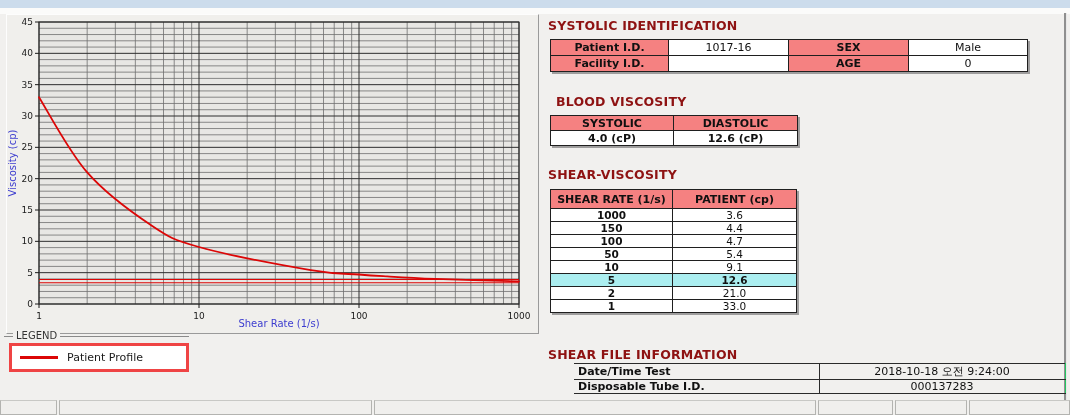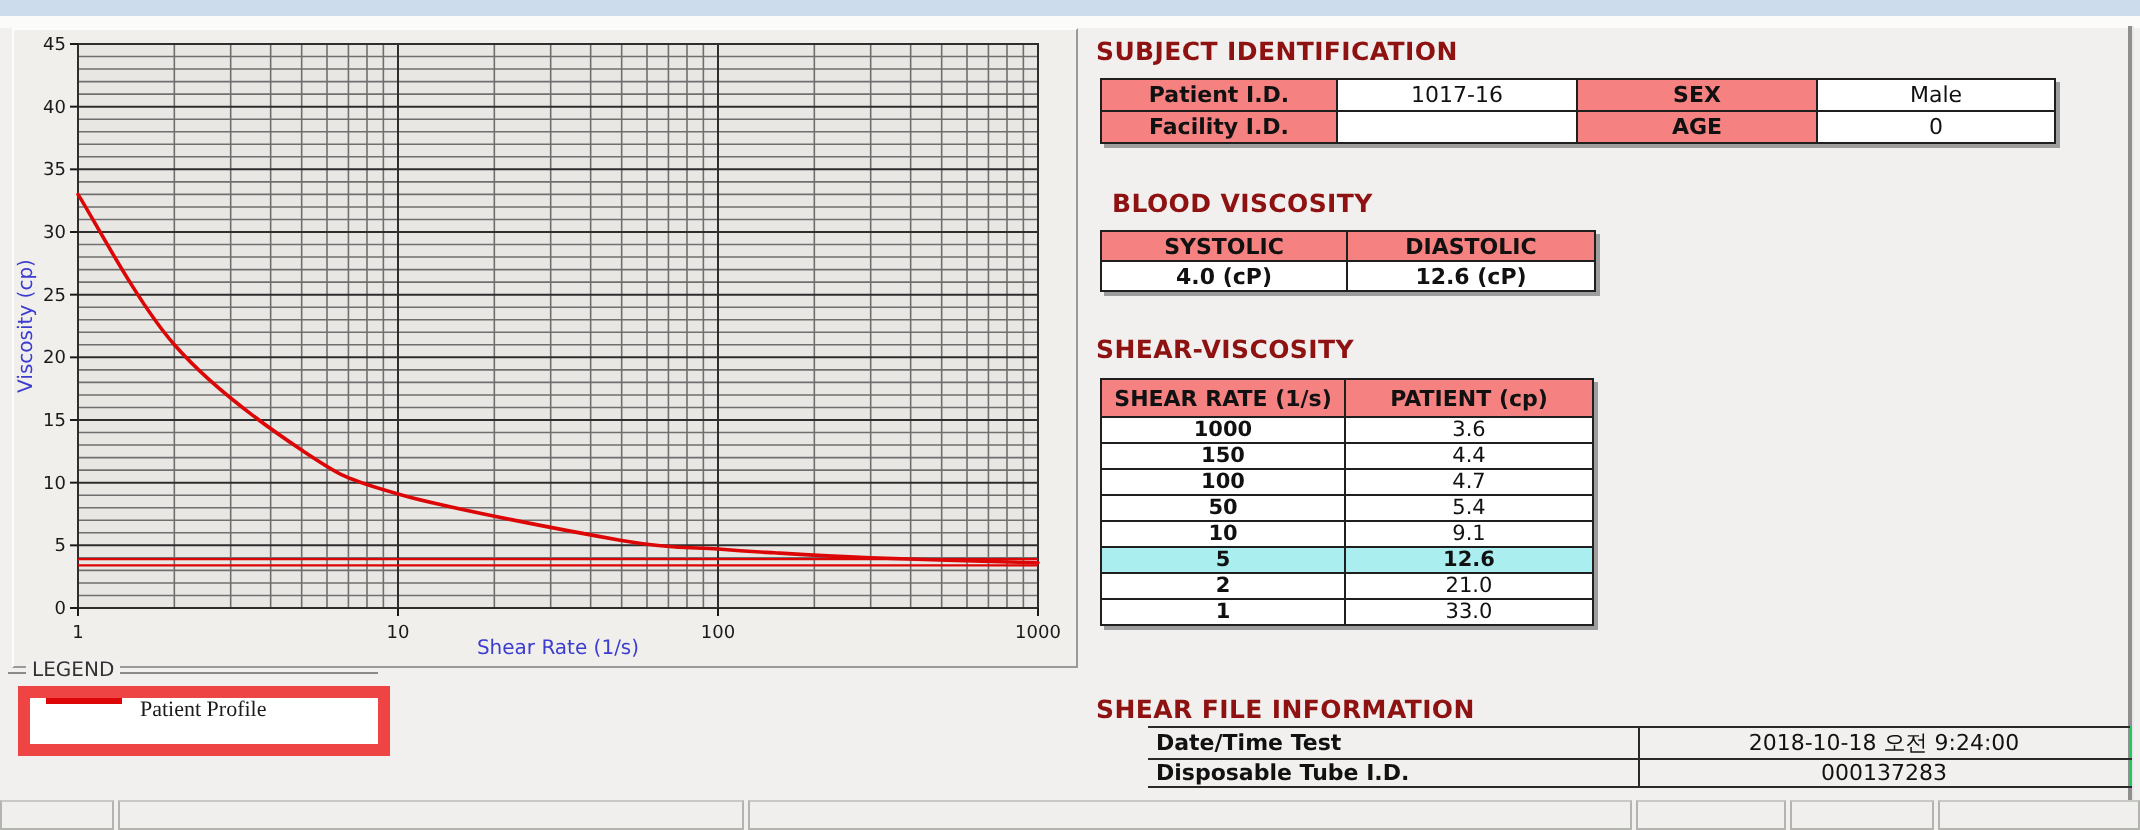--- a/index.html
+++ b/index.html
@@ -19,21 +19,21 @@
     border:1px solid;border-color:#fdfdfd #9a9a9a #9a9a9a #fdfdfd;
   }
   svg text.tick{font-size:9px;fill:#1a1a1a;font-family:"DejaVu Sans",sans-serif;}
   svg text.axis-title{font-size:10px;fill:#3c3ccf;font-family:"DejaVu Sans",sans-serif;}
 
   
   .legend-box{left:4px;top:336px;width:185px;height:31px;border-top:1px solid #8a8a8a;}
   .legend-caption{position:absolute;left:9px;top:-7px;background:#f1f0ee;padding:0 3px;
     font-size:10px;color:#333;}
   .legend-inner{position:absolute;left:5px;top:6px;width:174px;height:23px;background:#ffffff;
-    border:6px solid #ef4444;display:flex;font-family:Liberation Serif, serif;}
+    border:3px solid #ef4444;display:flex;align-items:center;}
   .legend-swatch{width:38px;height:3px;margin-left:8px;}
   .legend-text{font-size:11px;color:#1a1a1a;margin-left:9px;}
 
   
   .sec-title{font-size:12.5px;font-weight:bold;color:#8e1212;letter-spacing:.2px;white-space:nowrap;}
 
   
   table.tbl{border-collapse:collapse;table-layout:fixed;font-size:11px;color:#111;
     border:1px solid #1f1f1f;box-shadow:2px 2px 0 rgba(130,130,130,.75);background:#fff;}
   table.tbl td{border:1px solid #1f1f1f;text-align:center;padding:0 2px;overflow:hidden;white-space:nowrap;}
@@ -180,21 +180,21 @@
 </div>
 
 <div class="abs legend-box">
   <span class="legend-caption">LEGEND</span>
   <div class="legend-inner">
     <span class="legend-swatch" id="legend-swatch" style="background: rgb(220, 6, 6);"></span>
     <span class="legend-text">Patient Profile</span>
   </div>
 </div>
 
-<div class="abs sec-title" style="left:548px;top:18px;">SUBJECT IDENTIFICATION</div>
+<div class="abs sec-title" style="left:548px;top:18px;">SYSTOLIC IDENTIFICATION</div>
 <table class="tbl subject abs" style="left:550px;top:39px;width:477px;">
   <colgroup>
       <col style="width:118px">
       <col style="width:120px">
       <col style="width:120px">
       <col style="width:119px">
     </colgroup>
   <tbody>
       <tr>
     <td class="hdr">Patient I.D.</td>

